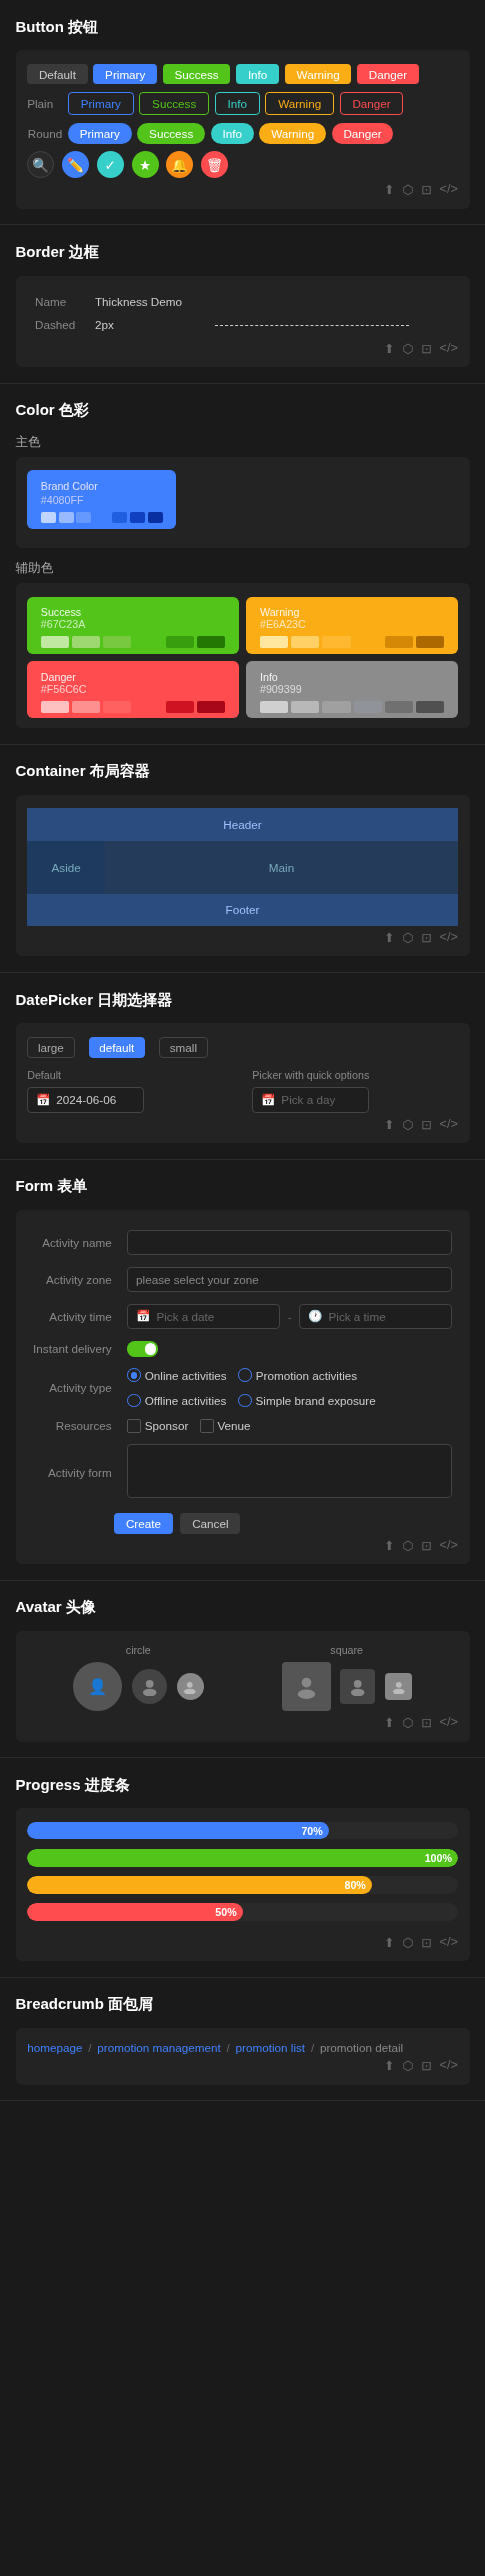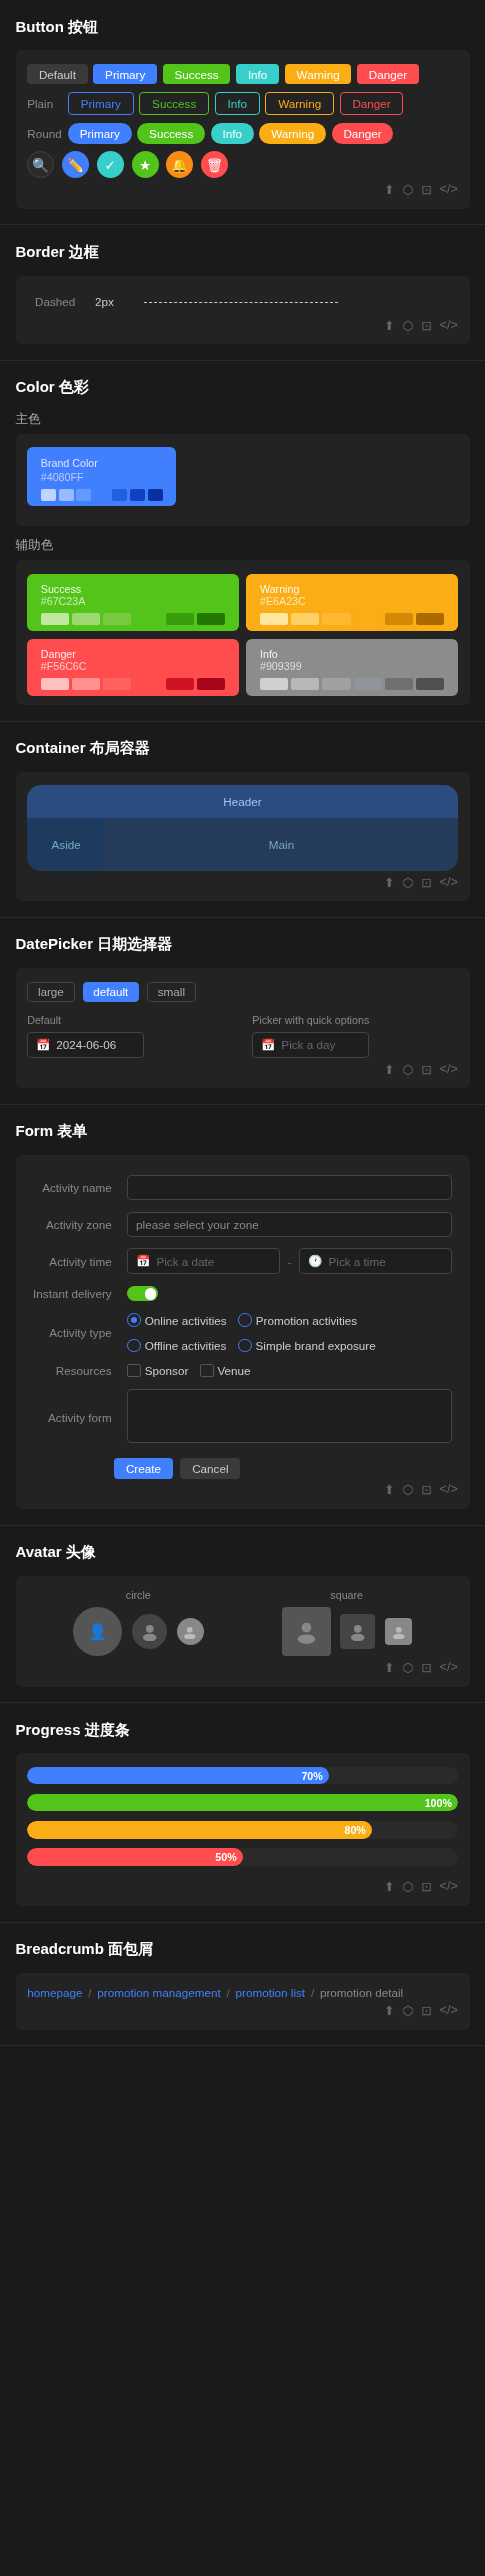--- a/index.html
+++ b/index.html
@@ -191,21 +191,21 @@
     }
 
     .aux-block-value {
       font-size: 10.7px;
       color: rgba(255,255,255,0.7);
     }
 
     
     .container-demo {
       background: #2a2a2a;
-      border-radius: 14px;
+      border-radius: 0;
       overflow: hidden;
     }
 
     .c-header {
       background: #2b4c7e;
       text-align: center;
       padding: 9.7px;
       font-size: 11.7px;
       color: #a0c0ff;
     }
@@ -240,21 +240,21 @@
       background: #2b4c7e;
       text-align: center;
       padding: 9.7px;
       font-size: 11.7px;
       color: #a0c0ff;
     }
 
     
     .dp-tabs {
       display: flex;
-      gap: 8px;
+      gap: 14px;
       margin-bottom: 11.7px;
     }
 
     .dp-tab {
       padding: 2.9px 9.7px;
       border-radius: 3.9px;
       font-size: 11.7px;
       cursor: pointer;
       border: 1px solid #444;
       color: #aaa;
@@ -510,21 +510,21 @@
     <div class="btn-row">
       <span style="font-size:11.7px;color:#888;width:35px;">Plain</span>
       <button class="btn plain-style btn-primary">Primary</button>
       <button class="btn plain-style btn-success">Success</button>
       <button class="btn plain-style btn-info">Info</button>
       <button class="btn plain-style btn-warning">Warning</button>
       <button class="btn plain-style btn-danger">Danger</button>
     </div>
 
     <div class="btn-row">
-      <span style="font-size:11.7px;color:#888;width:35px;">Round</span>
+      <span style="font-size:11.7px;color:#888;width:35px;text-align:right;">Round</span>
       <button class="btn round-style btn-primary">Primary</button>
       <button class="btn round-style btn-success">Success</button>
       <button class="btn round-style btn-info">Info</button>
       <button class="btn round-style btn-warning">Warning</button>
       <button class="btn round-style btn-danger">Danger</button>
     </div>
 
     <div class="icon-row">
       <div class="icon-circle search">🔍</div>
       <div class="icon-circle blue">✏️</div>
@@ -541,20 +541,25 @@
       <span>&lt;/&gt;</span>
     </div>
   </div>
 </div>
 
 <div class="section">
   <div class="section-title">Border 边框</div>
   <div class="demo-area">
     <table class="border-table">
       <tbody>
+          <tr>
+        <td>Name</td>
+        <td>Thickness Demo</td>
+        <td></td>
+      </tr>
       <tr>
         <td>Dashed</td>
         <td>2px</td>
         <td><span class="dashed-line"></span></td>
       </tr>
     </tbody>
       </table>
     <div class="toolbar">
       <span>⬆</span>
       <span>⬡</span>
@@ -641,20 +646,21 @@
 
 <div class="section">
   <div class="section-title">Container 布局容器</div>
   <div class="demo-area">
     <div class="container-demo">
       <div class="c-header">Header</div>
       <div class="c-body">
         <div class="c-aside">Aside</div>
         <div class="c-main">Main</div>
       </div>
+      <div class="c-footer">Footer</div>
     </div>
     <div class="toolbar">
       <span>⬆</span>
       <span>⬡</span>
       <span>⊡</span>
       <span>&lt;/&gt;</span>
     </div>
   </div>
 </div>
 

